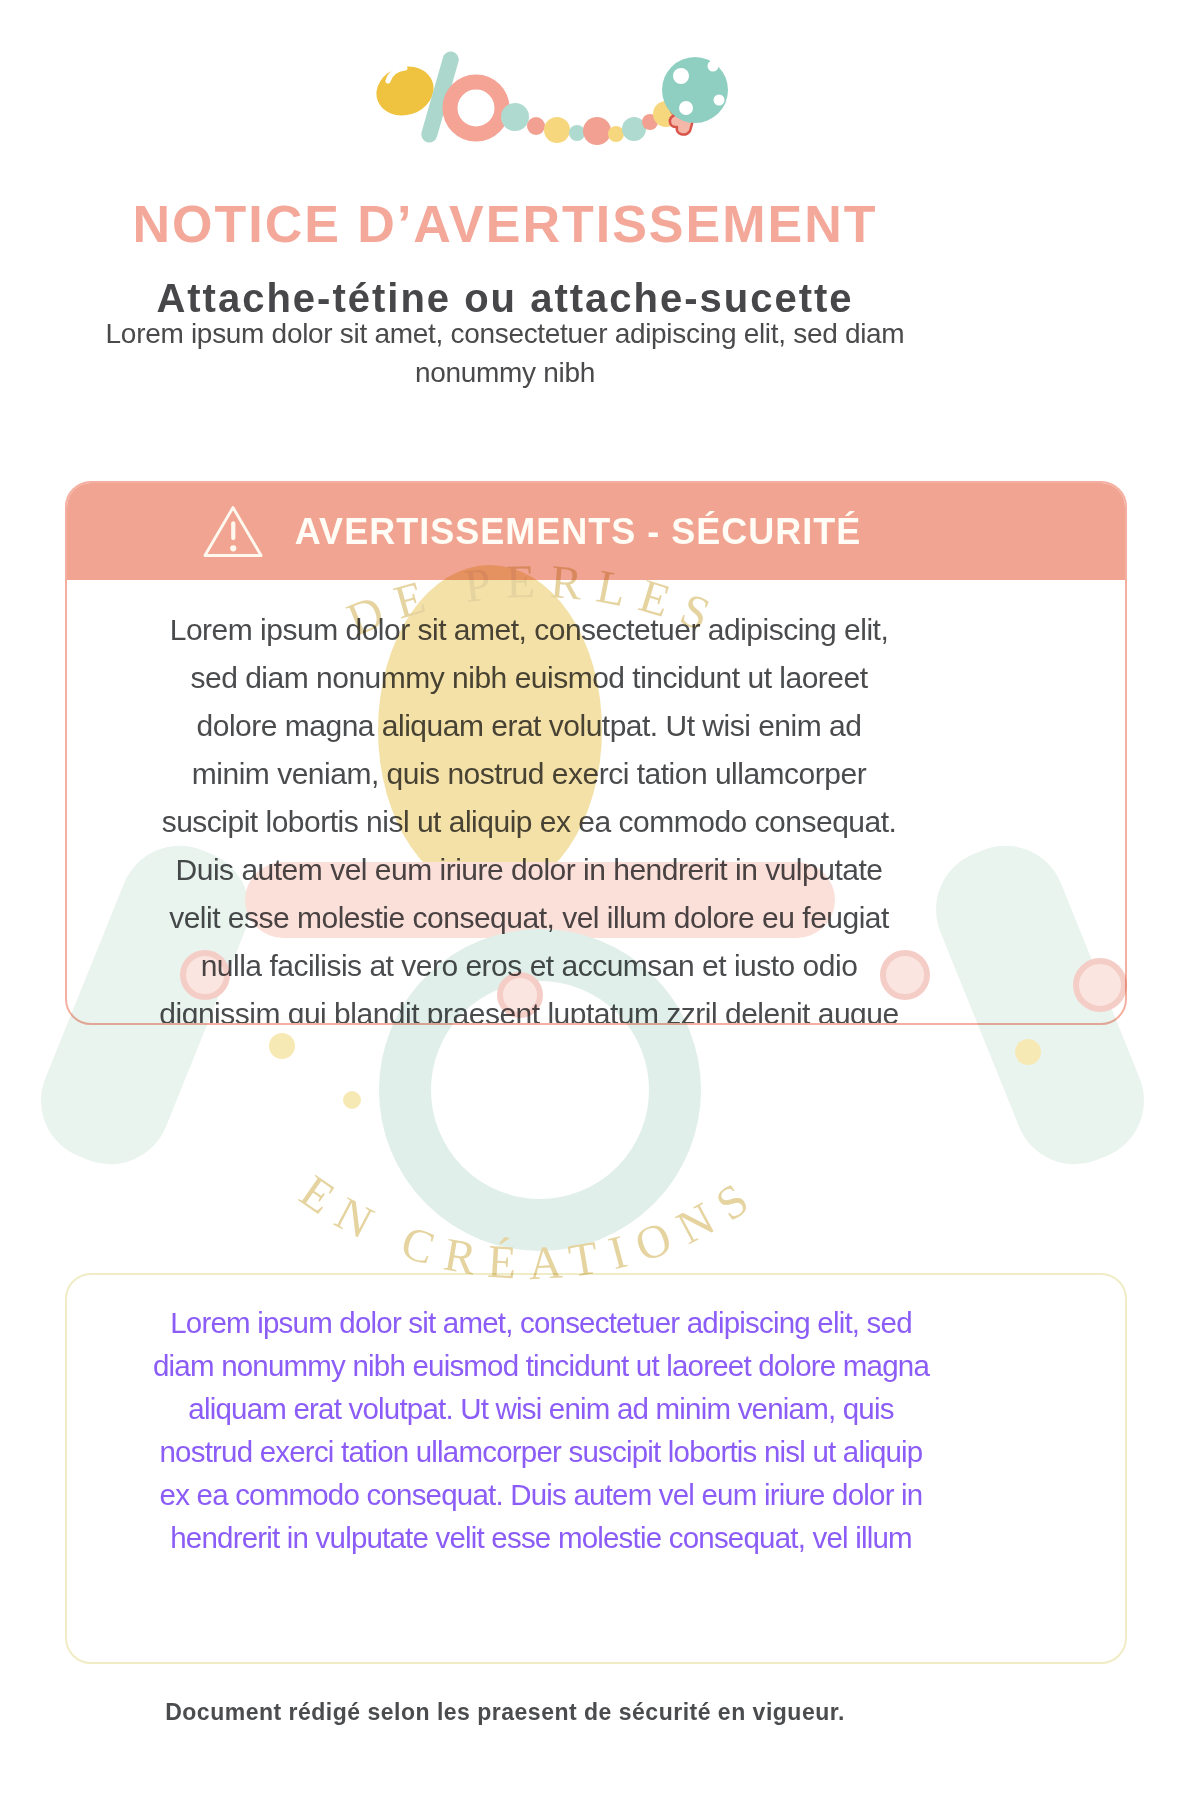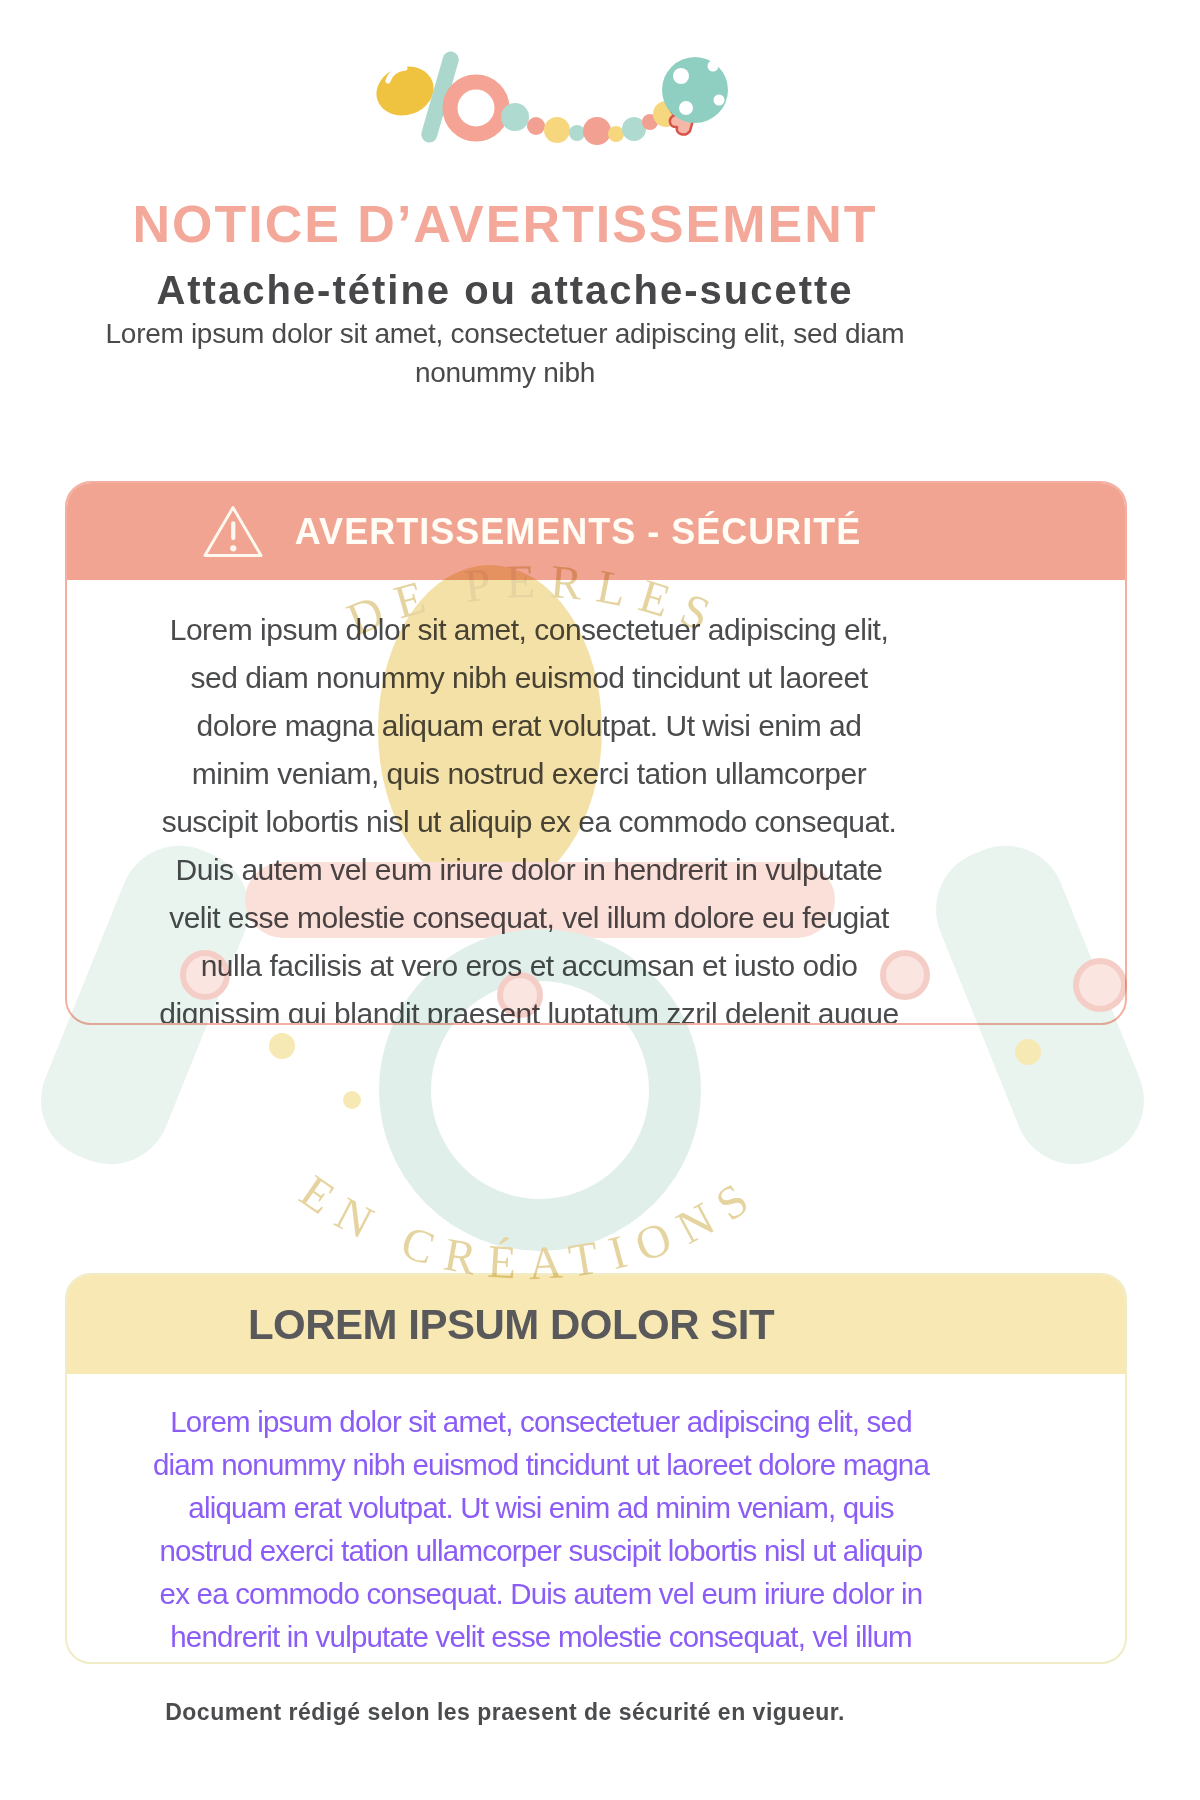--- a/index.html
+++ b/index.html
@@ -5,21 +5,21 @@
   html,body{margin:0;padding:0;}
   body{width:1200px;height:1800px;background:#ffffff;font-family:"Liberation Sans",sans-serif;}
   .page{position:relative;width:1200px;height:1800px;background:#ffffff;overflow:hidden;}
   .centercol{position:absolute;left:0;width:1010px;text-align:center;}
   .multiline{white-space:pre-line;}
 
   .deco{position:absolute;left:375px;top:48px;width:355px;height:105px;}
 
   .title{position:absolute;top:194px;margin:0;font-size:52px;font-weight:700;letter-spacing:2px;
          color:#F3A89A;}
-  .subtitle{position:absolute;top:268px;margin:0;font-size:40px;font-weight:600;letter-spacing:2px;
+  .subtitle{position:absolute;top:276px;margin:0;font-size:40px;font-weight:600;letter-spacing:2px;
          color:#47474A;}
   .intro{position:absolute;top:314px;margin:0;font-size:28px;line-height:39px;letter-spacing:-0.3px;
          color:#4A4A4C;}
 
   .card{position:absolute;left:65px;width:1062px;border-radius:26px;overflow:hidden;background:#ffffff;box-sizing:border-box;}
   .warning-card{top:481px;height:544px;border:2px solid #F5AFA0;}
   .yellow-card{top:1273px;height:391px;border:2px solid #F0ECC6;}
 
   .card-head{display:flex;align-items:center;justify-content:center;box-sizing:border-box;}
   .head-salmon{height:97px;background:#F1A492;padding-right:130px;gap:30px;}
@@ -96,23 +96,20 @@
 Duis autem vel eum iriure dolor in hendrerit in vulputate
 velit esse molestie consequat, vel illum dolore eu feugiat
 nulla facilisis at vero eros et accumsan et iusto odio
 dignissim qui blandit praesent luptatum zzril delenit augue
 duis dolore te feugait nulla facilisi.
 Lorem ipsum dolor sit amet, cons ectetuer adipiscing elit,
 sed diam nonummy nibh euismod tincidunt ut</div>
   </section>
 
   <section class="card yellow-card">
-    <div class="card-head head-yellow">
-      <span class="head-title">LOREM IPSUM DOLOR SIT</span>
-    </div>
     <div class="yellow-body multiline">Lorem ipsum dolor sit amet, consectetuer adipiscing elit, sed
 diam nonummy nibh euismod tincidunt ut laoreet dolore magna
 aliquam erat volutpat. Ut wisi enim ad minim veniam, quis
 nostrud exerci tation ullamcorper suscipit lobortis nisl ut aliquip
 ex ea commodo consequat. Duis autem vel eum iriure dolor in
 hendrerit in vulputate velit esse molestie consequat, vel illum</div>
   </section>
 
   <div class="footer centercol">
     <div>Document rédigé selon les praesent de sécurité en vigueur.</div>

